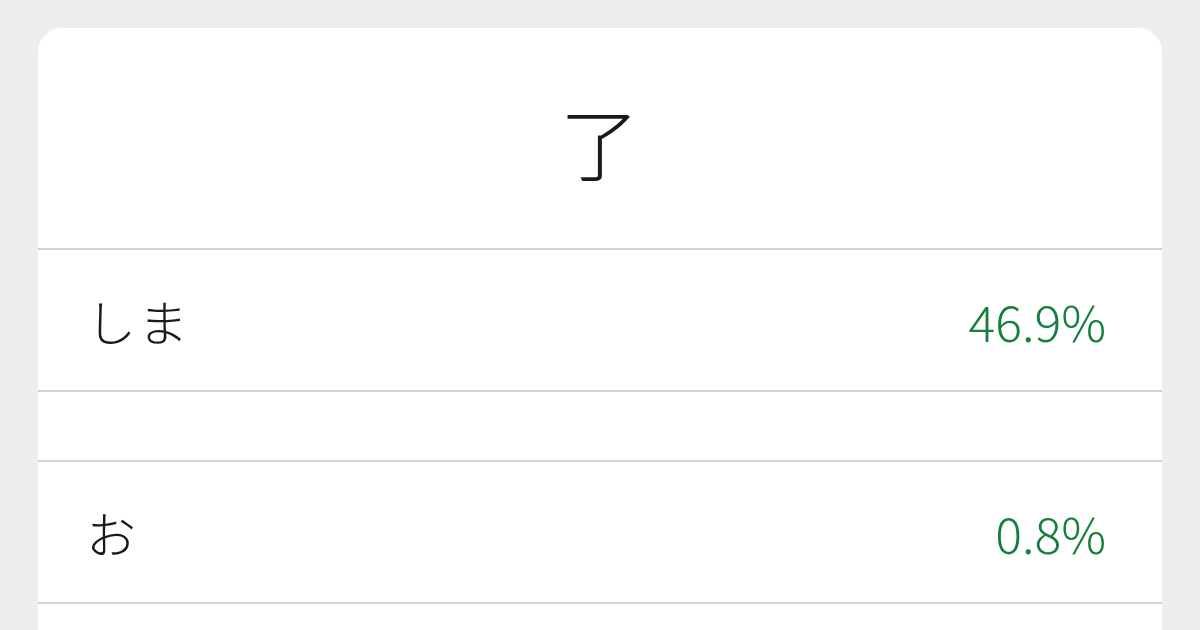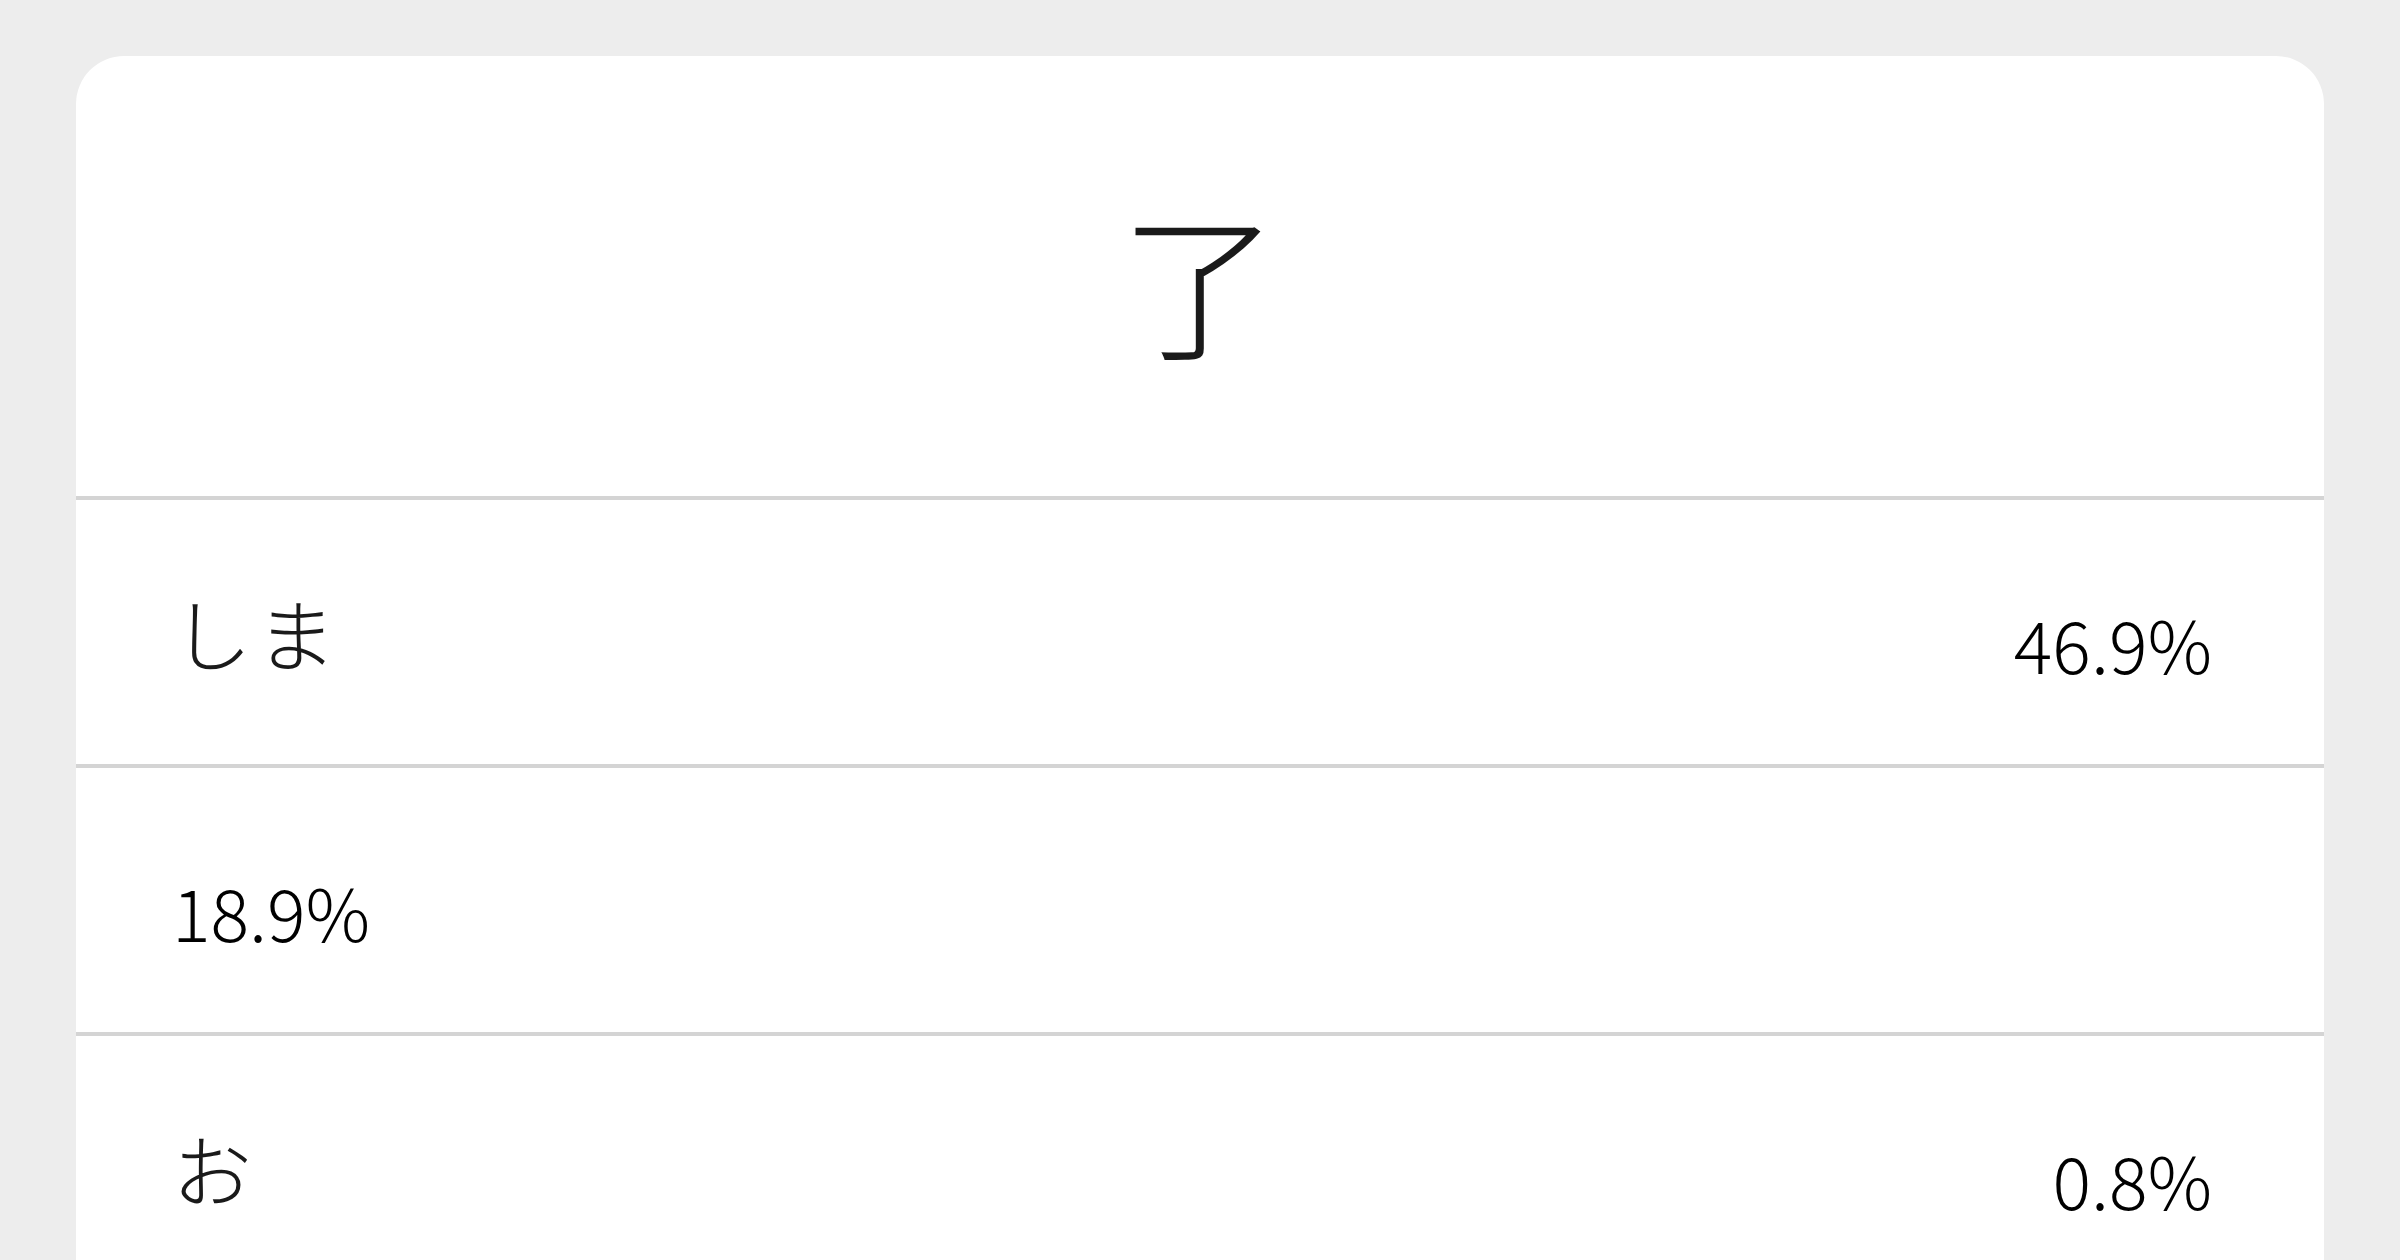--- a/index.html
+++ b/index.html
@@ -32,43 +32,41 @@
       border-bottom: 2px solid #d4d4d4;
     }
     .row {
       display: flex;
       justify-content: space-between;
       align-items: center;
       padding: 34px 56px 34px 48px;
       border-bottom: 2px solid #d4d4d4;
     }
     .reading {
-      font-size: 40px;
+      font-size: 50px;
       font-weight: 300;
       color: #1a1a1a;
       letter-spacing: 2px;
     }
     .percent {
-      font-size: 36px;
+      font-size: 50px;
       font-weight: 300;
-      color: #000000;
-      margin-top: 12px;
+      color: #15803d;
     }
   </style>
 </head>
 <body>
 
 <div class="card">
   <div class="header">
     <span>了</span>
   </div>
   <div class="row">
     <span class="reading">しま</span>
     <span class="percent">46.9%</span>
   </div>
   <div class="row">
-    <span class="percent">18.9%</span>
   </div>
   <div class="row">
     <span class="reading">お</span>
     <span class="percent">0.8%</span>
   </div>
 </div>
 
 </body></html>

